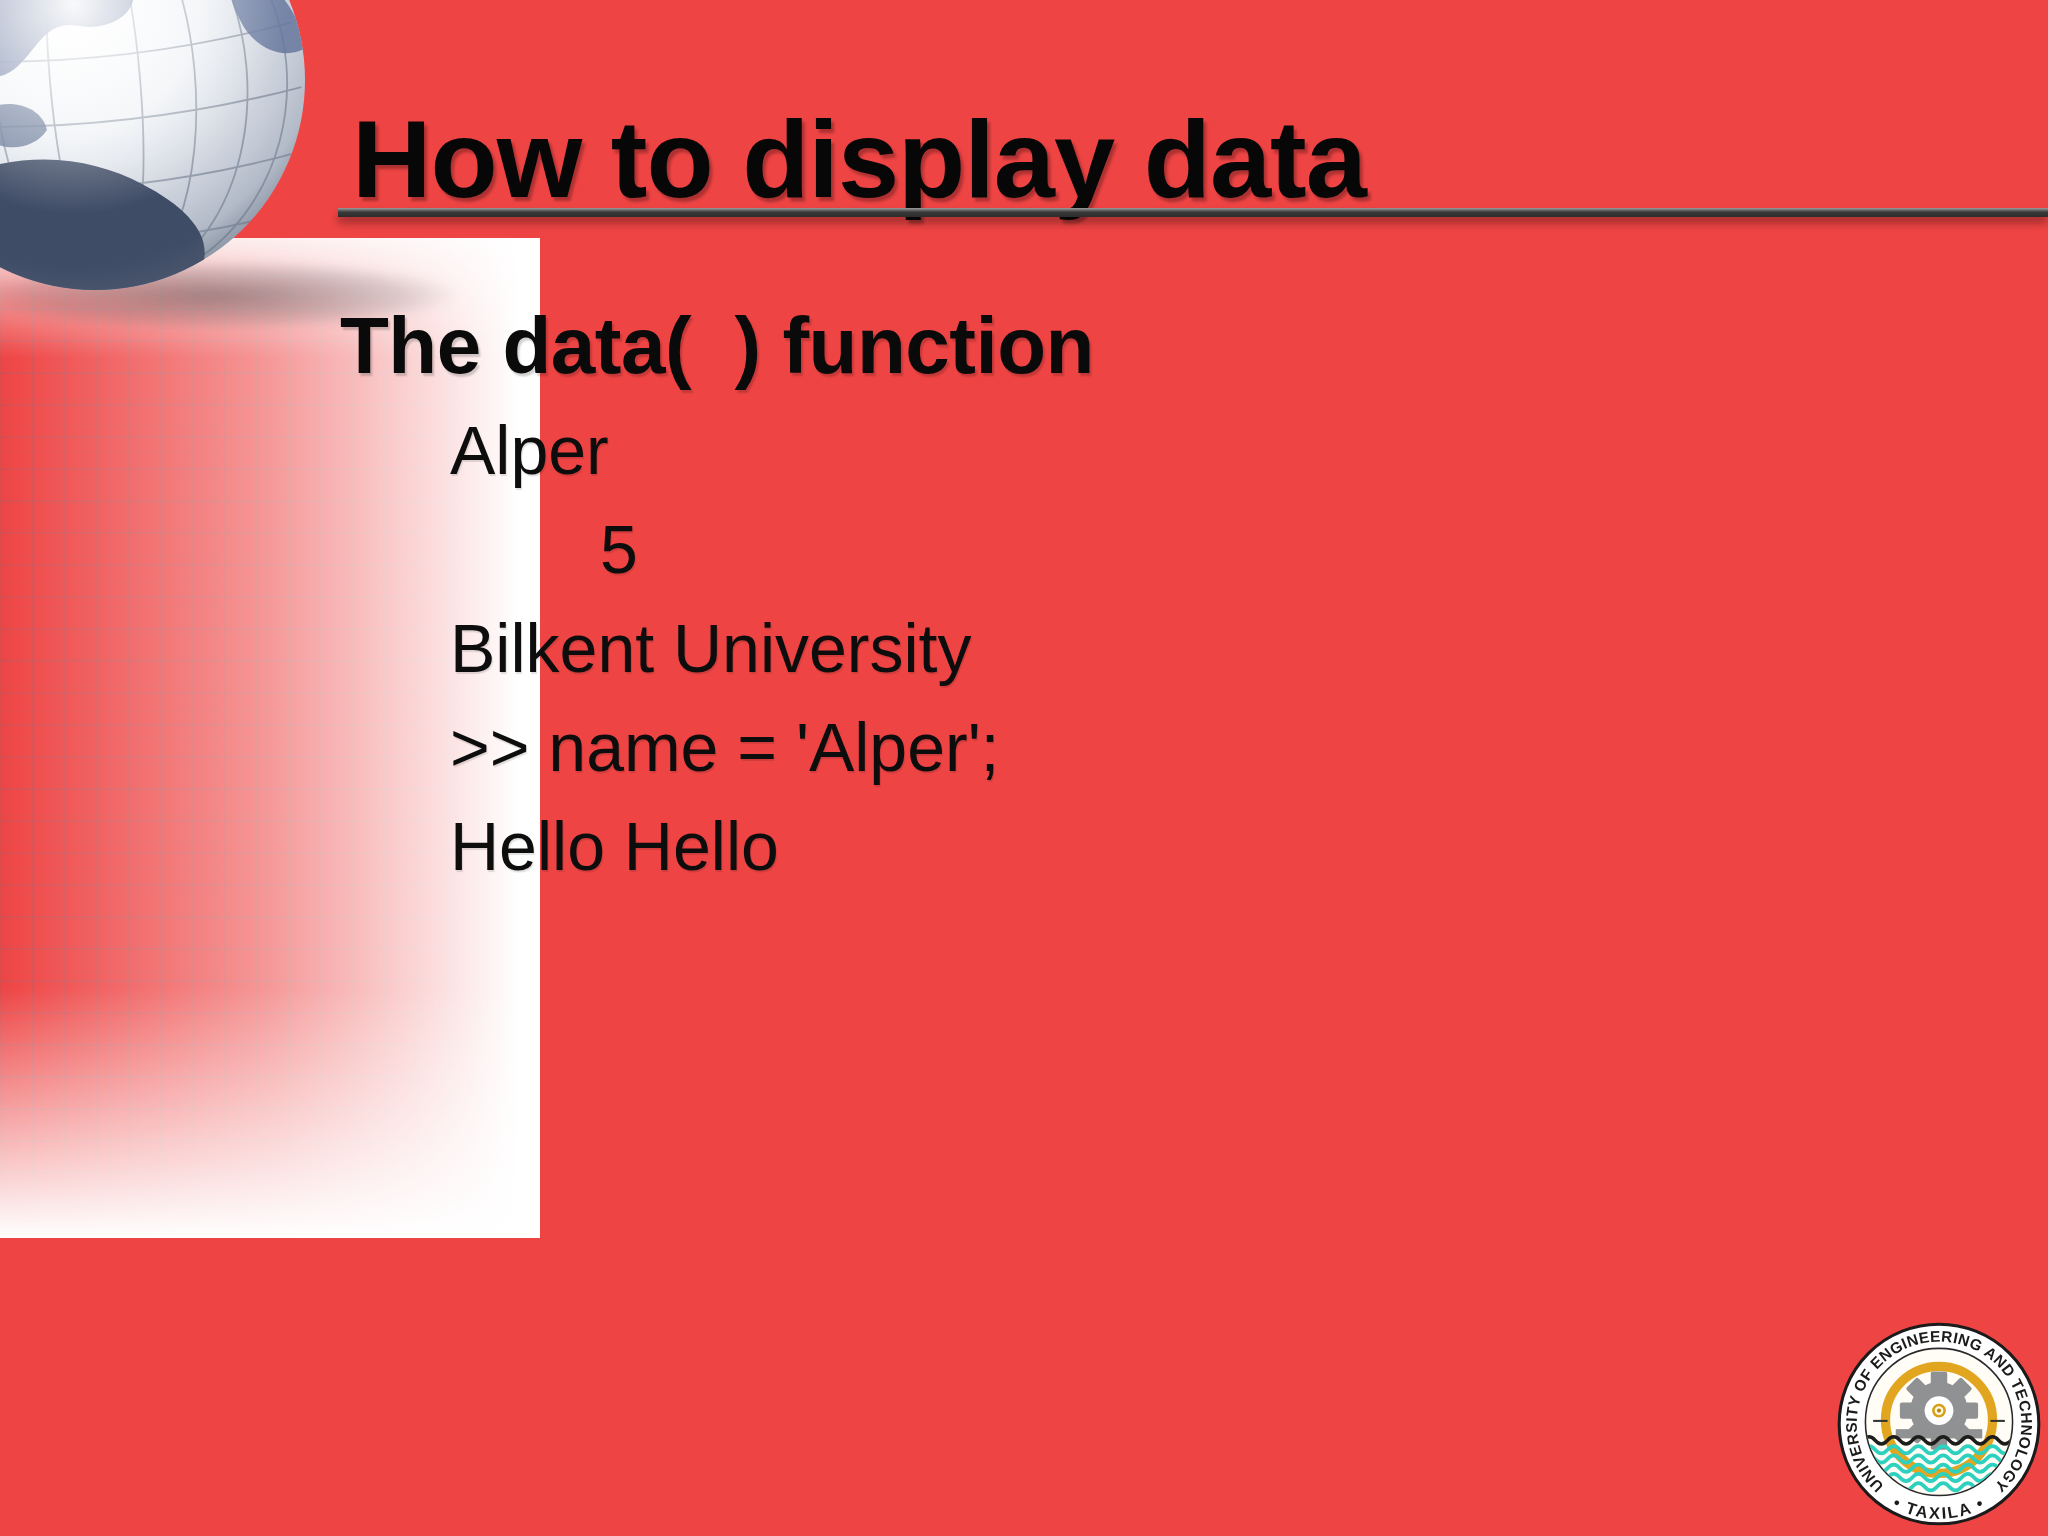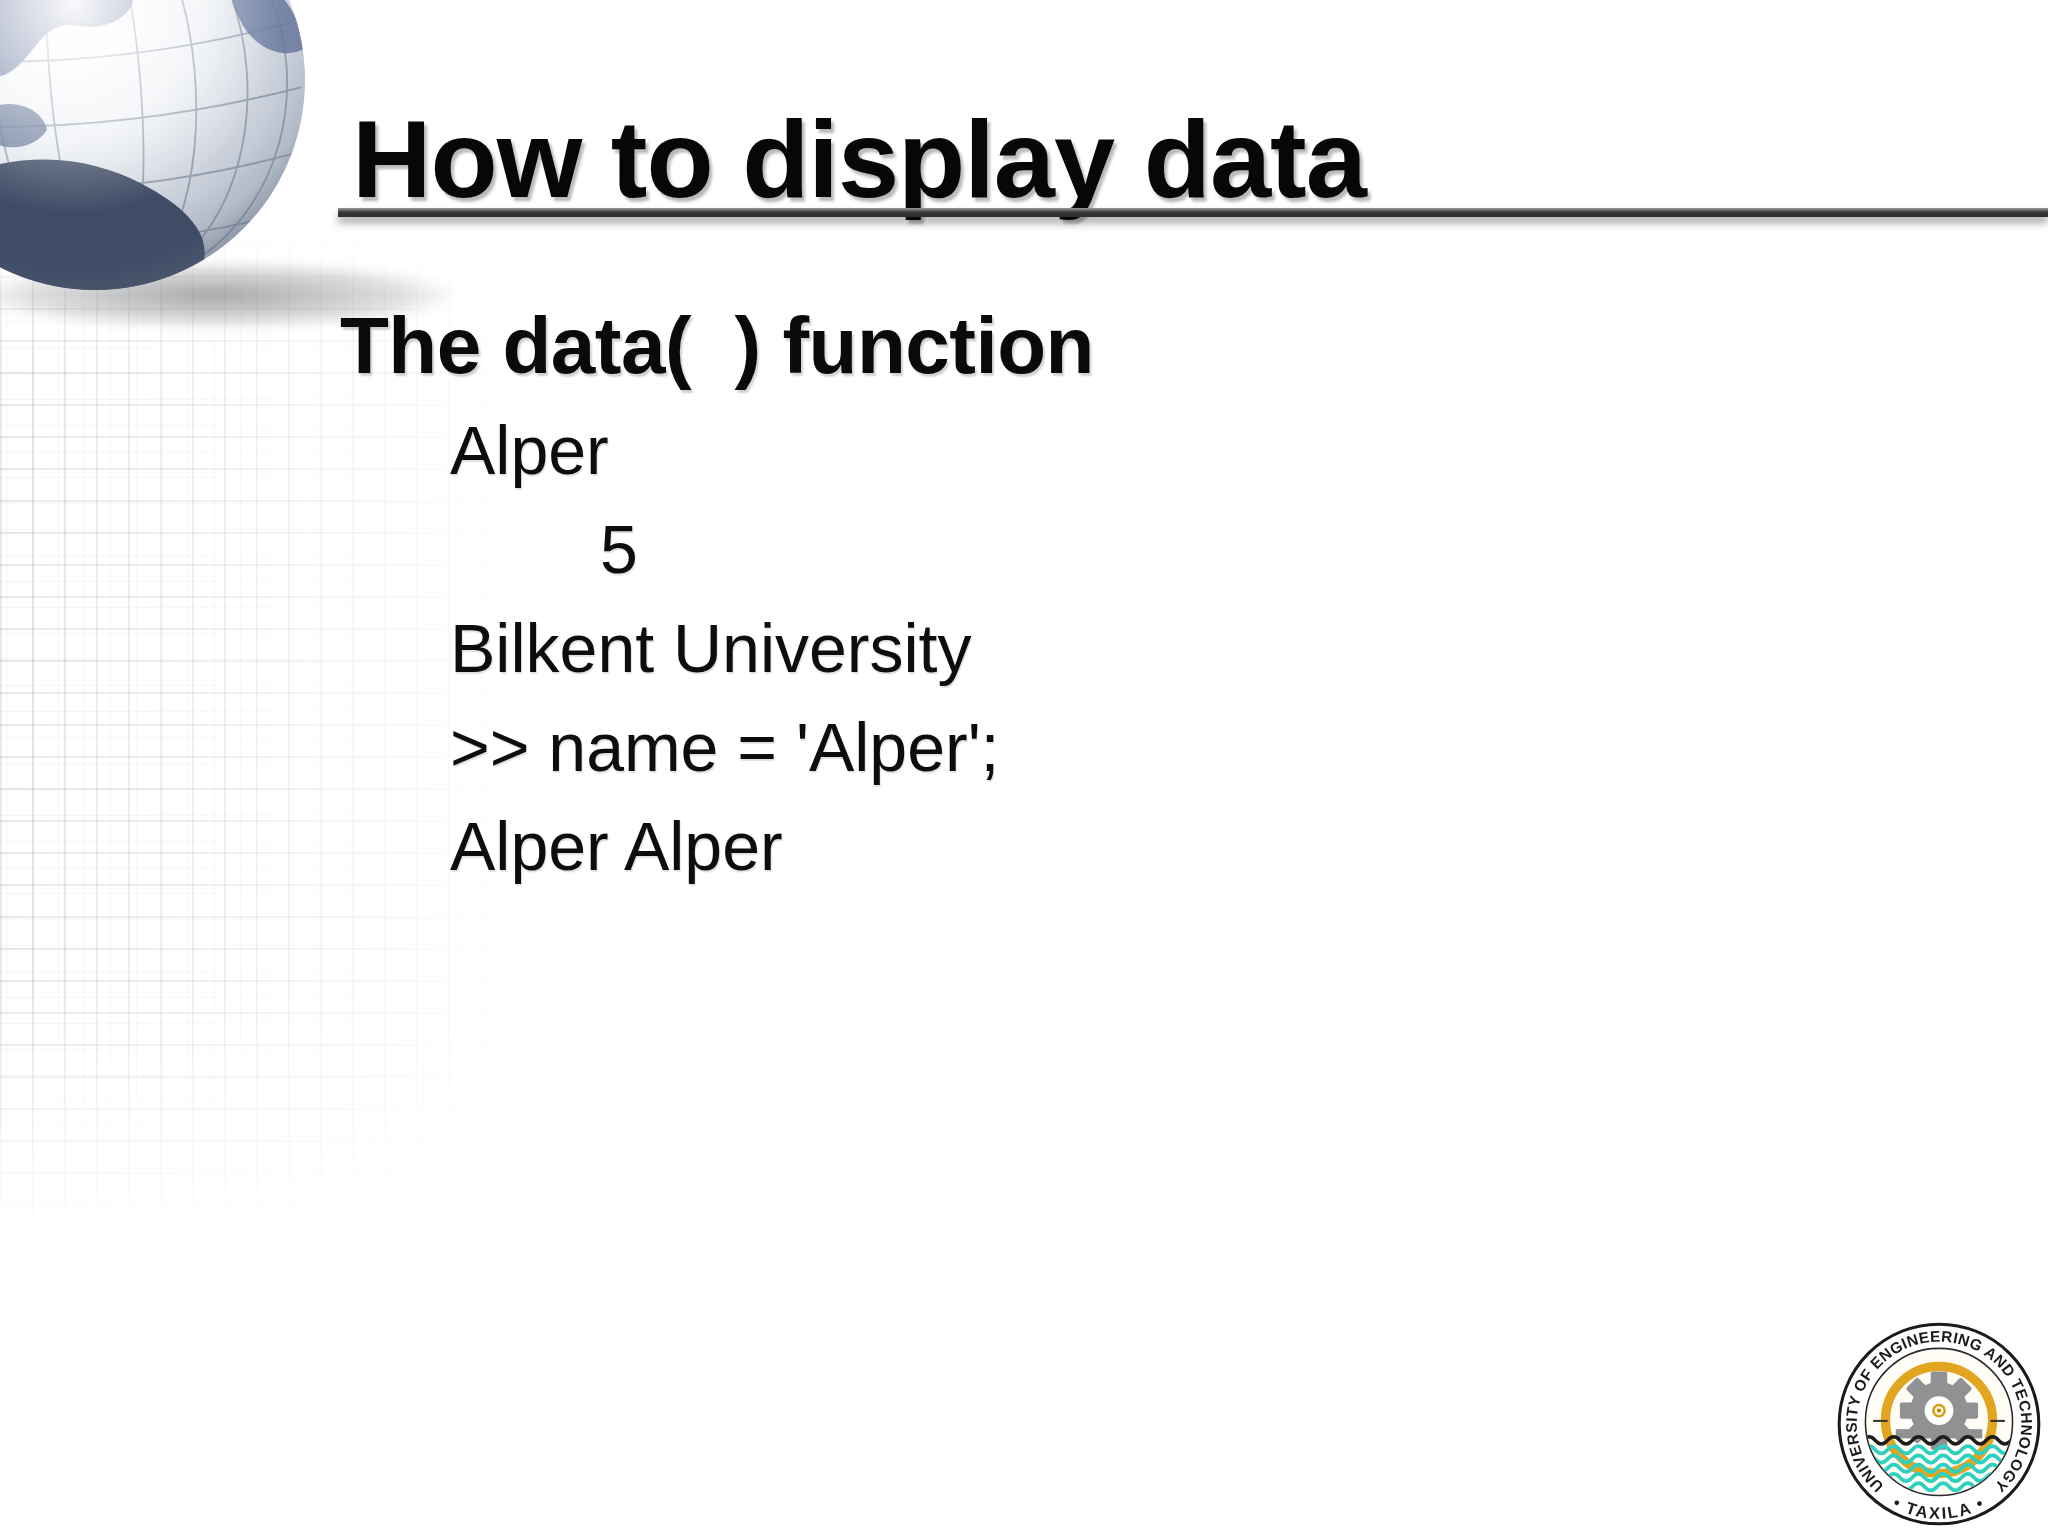--- a/index.html
+++ b/index.html
@@ -1,18 +1,18 @@
 <!DOCTYPE html>
 <html><head>
 <meta charset="utf-8">
 <style>
   html,body { margin:0; padding:0; background:#888; }
   .slide {
     position:relative; width:2048px; height:1536px;
-    background:#ffffff; overflow:hidden;
+    background:#ef4444; overflow:hidden;
     font-family:"Liberation Sans", sans-serif;
     color:#0c0c0c;
   }
 
   
   .texture {
     position:absolute; left:0; top:238; width:540px; height:1000px; z-index:1;
     top:238px;
     background:
       repeating-linear-gradient(0deg,  rgba(105,115,128,0.16) 0 2px, transparent 2px 32px),
@@ -125,21 +125,21 @@
   <div class="title">How to display data</div>
   <div class="title-rule"></div>
 
   <div class="heading">The data(  ) function</div>
 
   <div class="code-lines">
       <div class="code-line">Alper</div>
       <div class="code-line result">5</div>
       <div class="code-line">Bilkent University</div>
       <div class="code-line">&gt;&gt; name = 'Alper';</div>
-      <div class="code-line">Alper Alper</div>
+      <div class="code-line">Hello Hello</div>
     </div>
 
   <svg class="logo-svg" width="206" height="212" viewBox="0 0 200 206">
     <defs>
       <clipPath id="waveClip">
           <circle cx="100" cy="101" r="71"></circle>
         </clipPath>
       <path id="topArc" d="M 100,183 A 80,80 0 0 1 100,23 A 80,80 0 0 1 100,183"></path>
       <path id="botArc" d="M 24.6,155.8 A 92,92 0 0 0 175.4,155.8"></path>
     </defs>

